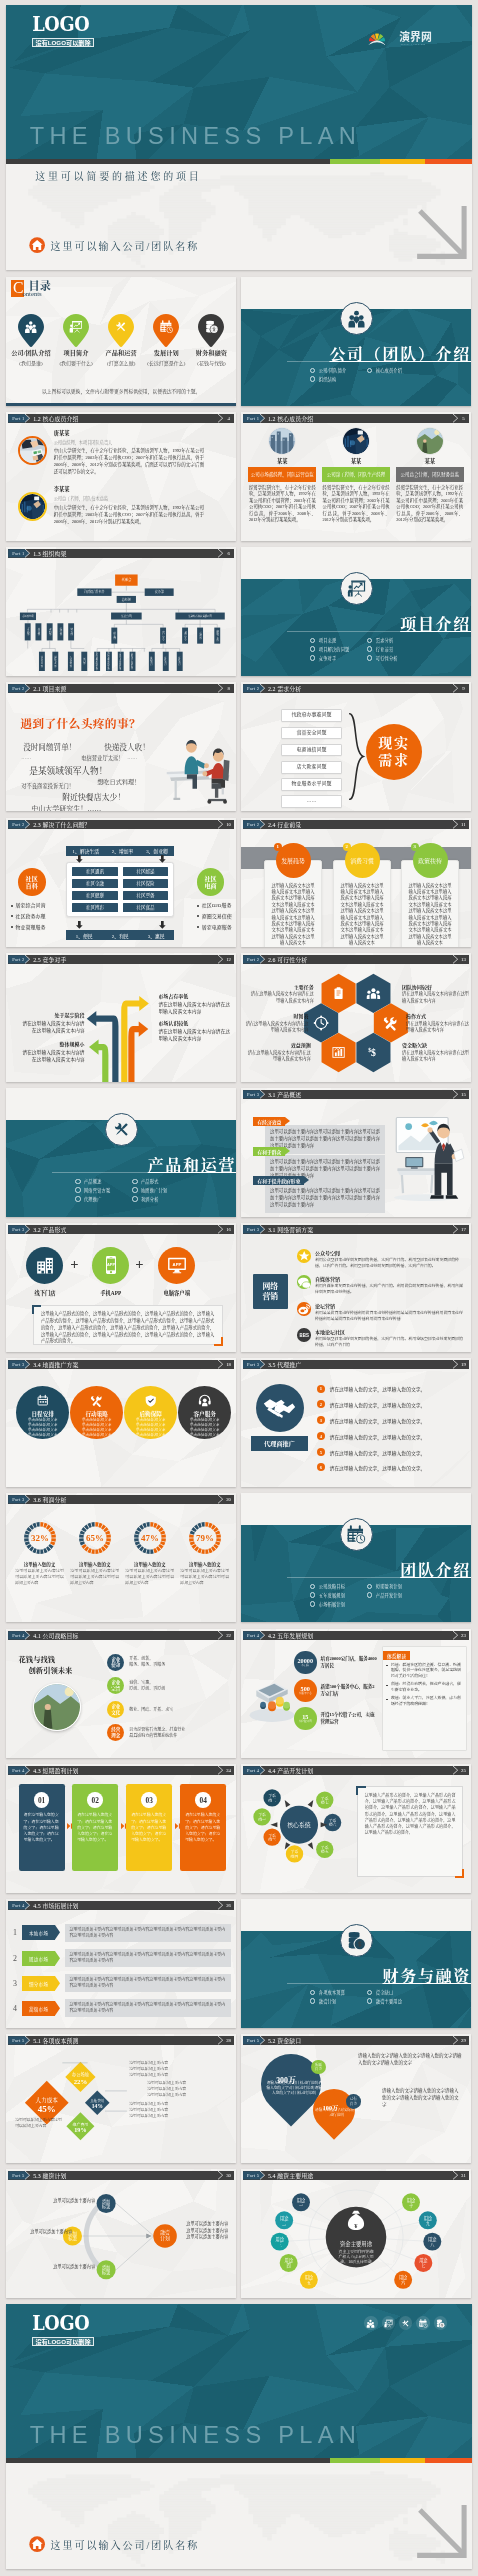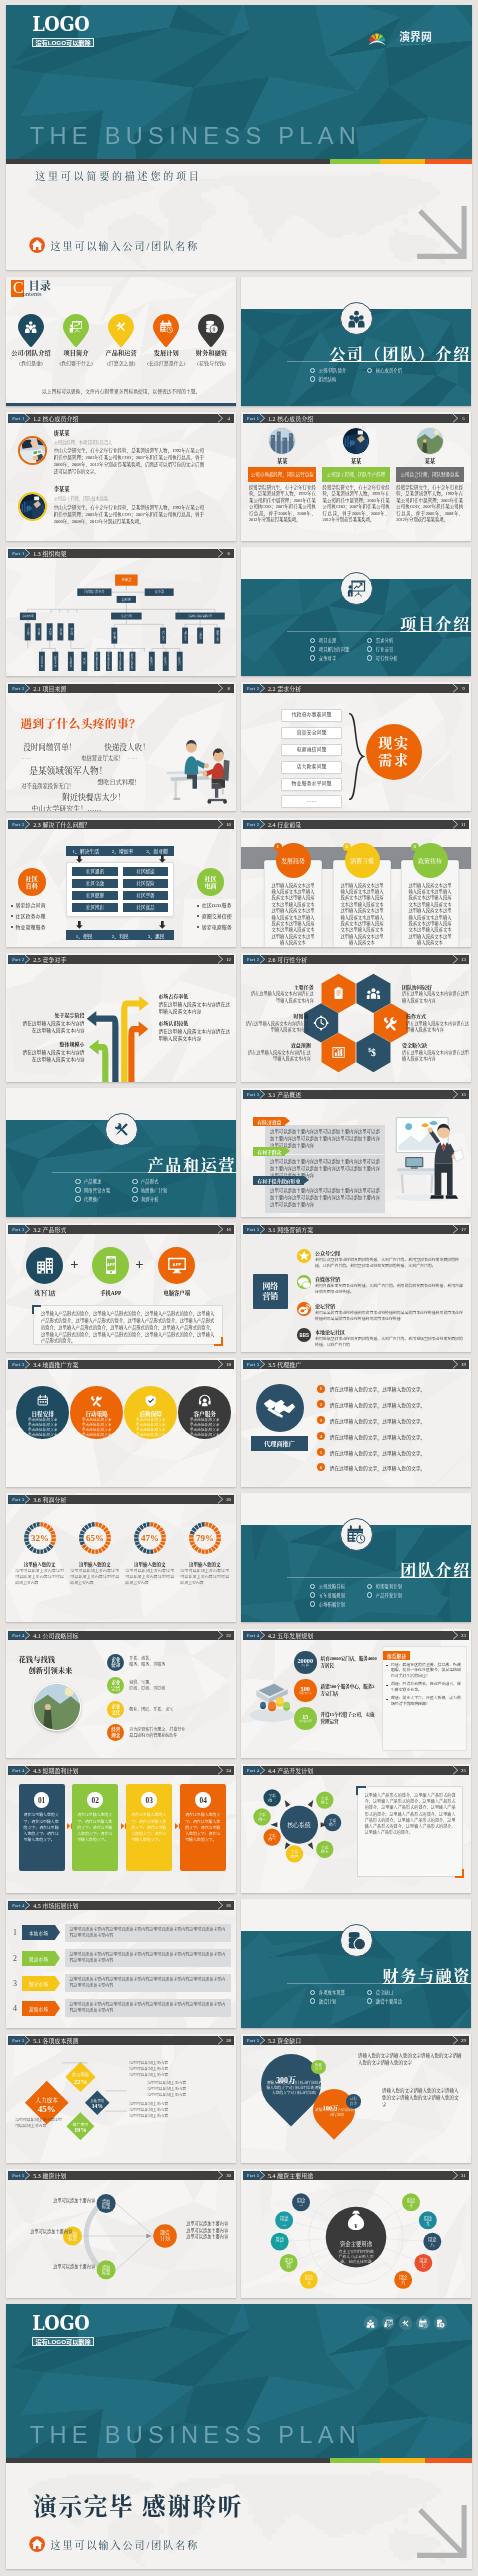--- a/index.html
+++ b/index.html
@@ -3395,21 +3395,20 @@
           </svg>
         </span>
       </div>
       <div class="cov-title">THE BUSINESS PLAN</div>
       <div class="cbar">
         <i style="flex:0 0 69.5%;background:#3d3d3d"></i>
         <i style="flex:0 0 10.7%;background:#8cc63e"></i>
         <i style="flex:0 0 9.7%;background:#f5b60d"></i>
         <i style="flex:1;background:#f0561d"></i>
       </div>
-      <div class="cov-h1 end-h1">演示完毕  感谢聆听</div>
       <div class="cov-foot end-foot">
         <svg viewBox="0 0 40 40" width="16.3" height="16.3">
           <circle cx="20" cy="20" r="19.2" fill="#ea5b16"></circle>
           <path d="M20 7.5 6.5 19.3h3.6v12.8h6.7v-7.6h6.4v7.6h6.7V19.3h3.6z" fill="#fff"></path>
         </svg>
         <span>这里可以输入公司/团队名称</span>
       </div>
       <svg class="bigarrow" width="52" height="54" viewBox="0 0 92 96">
         <path d="M5 9 L84 89" stroke="#b2b2b2" stroke-width="9" fill="none"></path>
         <path d="M83.5 0 L83.5 89.5 L0 89.5" stroke="#b2b2b2" stroke-width="9" fill="none"></path>

